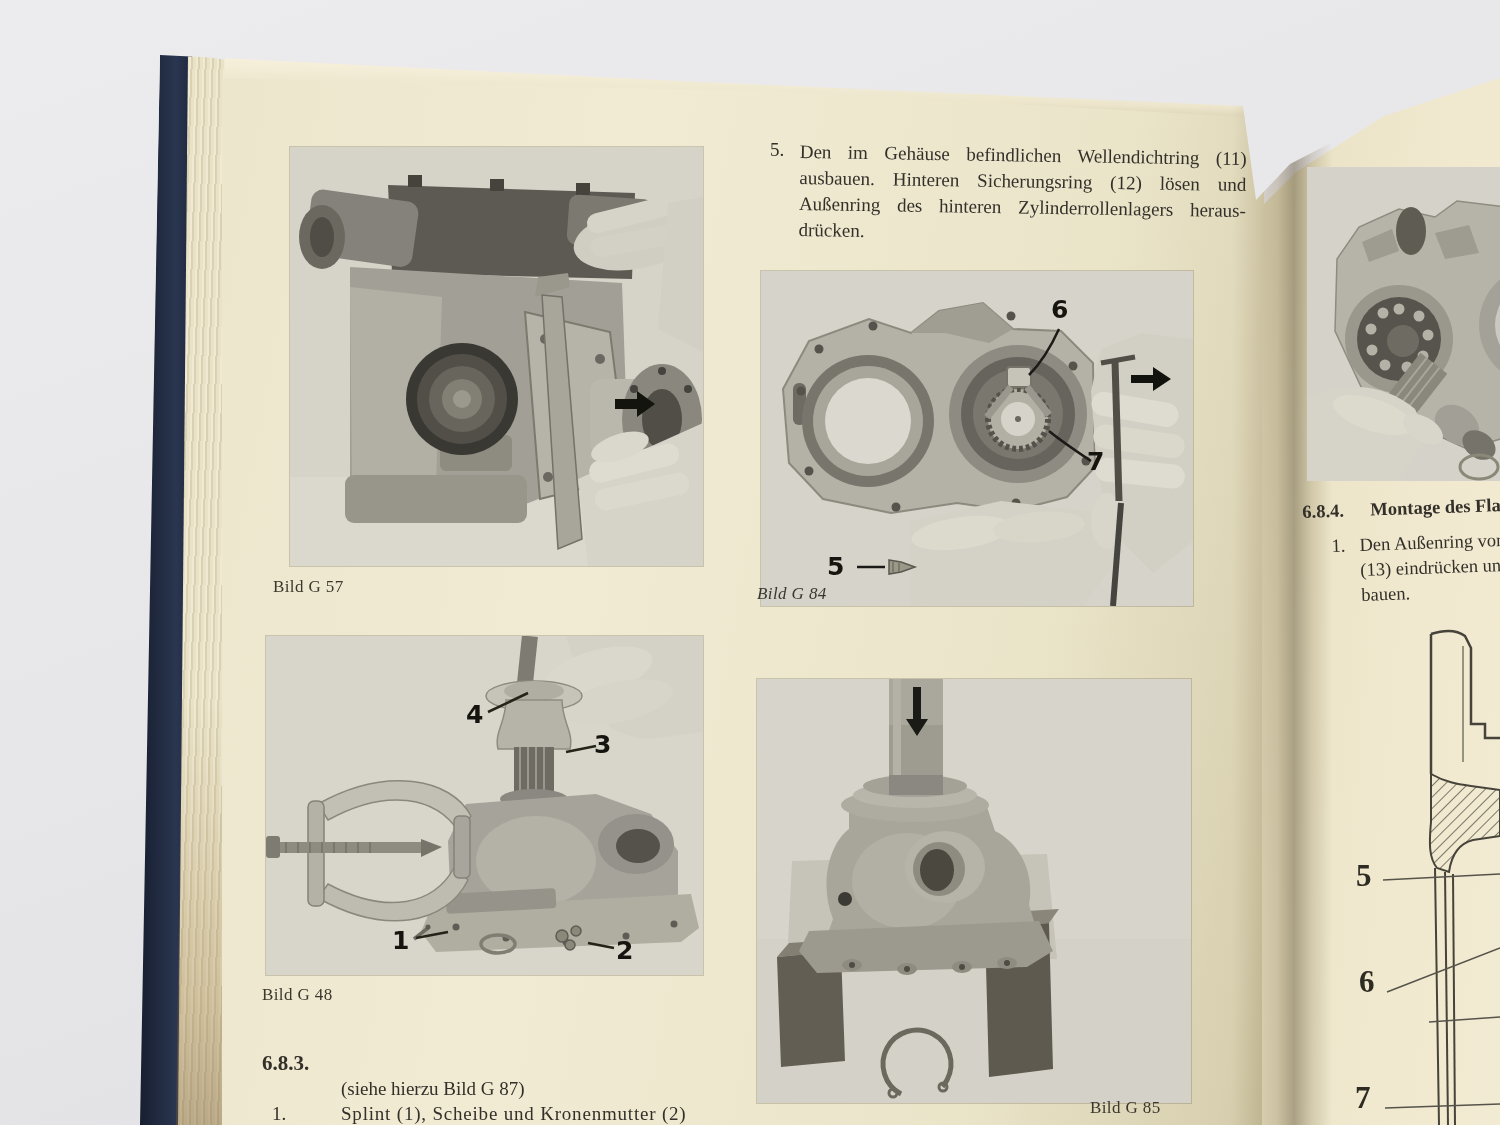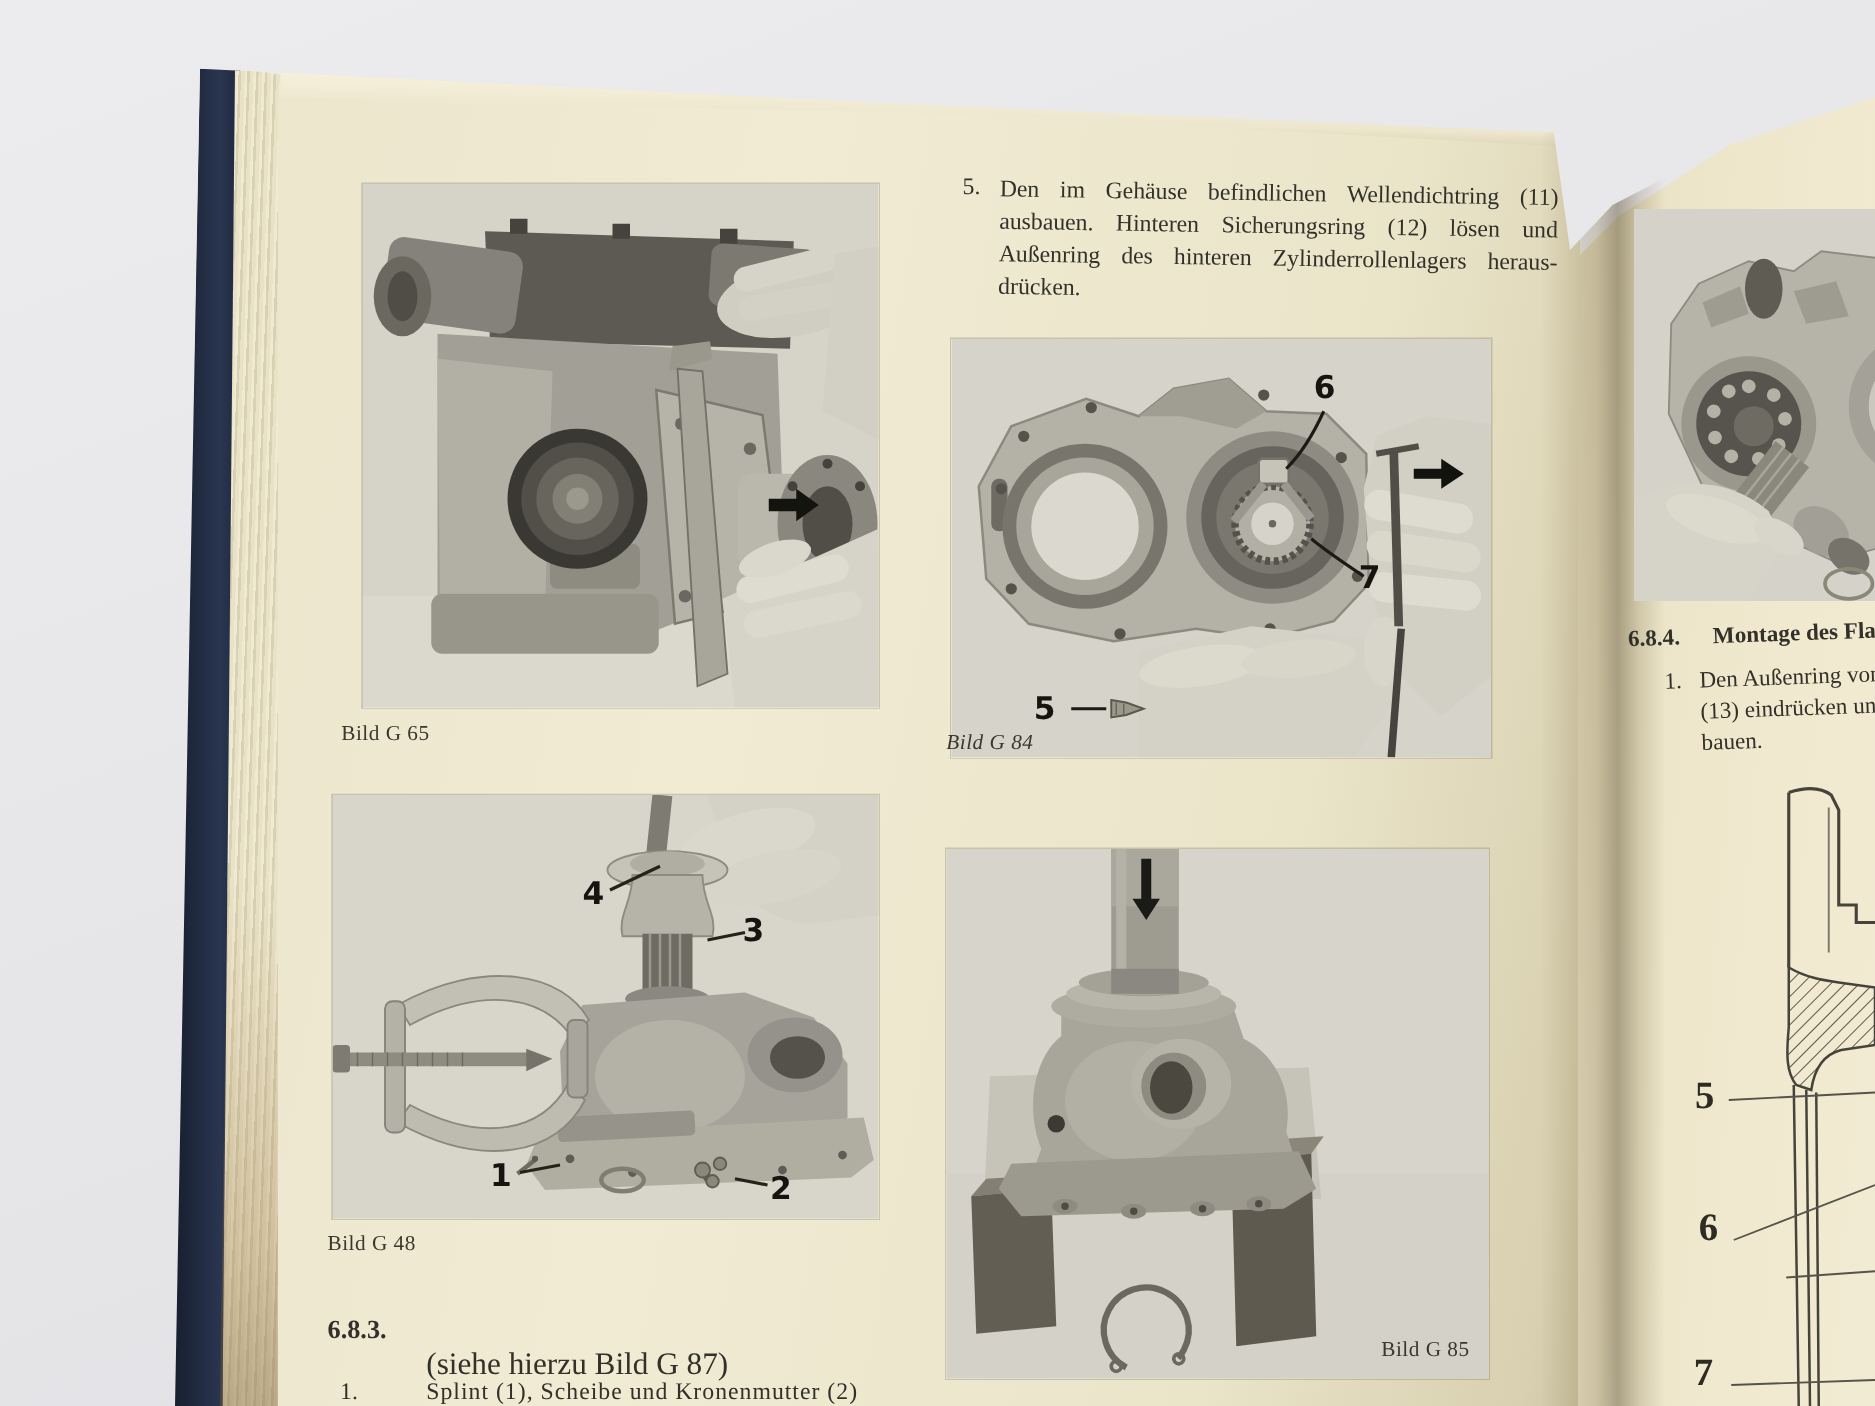--- a/index.html
+++ b/index.html
@@ -33,21 +33,21 @@
   
   .photo{position:absolute;overflow:hidden;box-shadow:0 0 0 1px rgba(90,85,60,.25);}
   .photo svg{display:block;}
   
   .txt{color:#33302a;}
   .step-num{font-size:19px;}
   .jline{width:447px;font-size:19px;line-height:26px;text-align:justify;text-align-last:justify;white-space:nowrap;}
   .jline.last{text-align-last:left;}
   .caption{font-size:17px;letter-spacing:.4px;color:#3a372d;}
   .h683{font-weight:bold;font-size:21px;}
-  .sub683{font-size:25px;}
+  .sub683{font-size:19px;}
   .item-text{font-size:19px;}
   .figlabel{font-family:"DejaVu Sans",sans-serif;font-weight:bold;font-size:25px;color:#16140f;line-height:1;}
   .drawlabel{font-family:"Liberation Serif",serif;font-weight:bold;font-size:31px;color:#2e2b23;line-height:1;}
   .rp{transform:rotate(-2deg);transform-origin:left top;}
   .rp-h{font-weight:bold;font-size:18.5px;}
   .rp-line{font-size:18.5px;line-height:25px;white-space:nowrap;}
 </style>
 </head>
 <body>
 
@@ -122,21 +122,21 @@
           <rect x="300" y="84" width="90" height="20" rx="10" fill="#d3d1c5" transform="rotate(-10 345 94)"></rect>
           <path d="M378,56 L413,50 L413,205 L368,182 Z" fill="#d2d0c4"></path>
           <path d="M288,332 L413,276 L413,419 L298,419 Z" fill="#d6d4c9"></path>
           <rect x="298" y="306" width="92" height="22" rx="11" fill="#dedcd0" transform="rotate(-14 340 316)"></rect>
           <rect x="304" y="334" width="96" height="22" rx="11" fill="#dbd9cd" transform="rotate(-12 350 344)"></rect>
           <ellipse cx="330" cy="300" rx="30" ry="13" fill="#dad8cc" transform="rotate(-18 330 300)"></ellipse>
         </g>
         <path d="M325,252 h22 v-8 l18,13 -18,13 v-8 h-22 z" fill="#14140f"></path>
       </svg>
     </div>
-    <div class="abs caption" style="left:273px;top:577px;">Bild G 65</div>
+    <div class="abs caption" style="left:273px;top:577px;">Bild G 57</div>
 
     <div class="photo" style="left:761px;top:271px;width:432px;height:335px;">
       <svg width="432" height="335" viewBox="0 0 432 335">
         <rect width="432" height="335" fill="#d6d4ca"></rect>
         <g>
           <path d="M22,118 L48,70 L108,48 L150,62 L178,40 L222,32 L252,58 L300,60 L332,92 L334,196 L306,226 L252,240 L196,232 L130,242 L62,228 L28,192 Z" fill="#b4b2a6" stroke="#8c8a7e" stroke-width="2"></path>
           <path d="M150,62 L178,40 L222,32 L252,58 L228,72 L184,62 Z" fill="#a09e92"></path>
           <rect x="32" y="112" width="13" height="42" rx="6" fill="#6e6c62"></rect>
           <circle cx="40" cy="120" r="4.5" fill="#55534b"></circle>
             <circle cx="58" cy="78" r="4.5" fill="#55534b"></circle>
@@ -298,21 +298,21 @@
           <rect x="132" y="96" width="54" height="20" fill="#8a8880"></rect>
         </g>
         <path d="M156,8 h8 v32 h7 l-11,17 -11,-17 h7 z" fill="#1a1a16"></path>
         <g>
           <circle cx="160" cy="385" r="34" fill="none" stroke="#6b695d" stroke-width="5" stroke-dasharray="168 46" transform="rotate(118 160 385)"></circle>
           <circle cx="136" cy="414" r="4" fill="none" stroke="#6b695d" stroke-width="3"></circle>
           <circle cx="186" cy="408" r="4" fill="none" stroke="#6b695d" stroke-width="3"></circle>
         </g>
       </svg>
     </div>
-    <div class="abs caption" style="left:1090px;top:1070px;margin-left:15px;">Bild G 85</div>
+    <div class="abs caption" style="left:1090px;top:1098px;">Bild G 85</div>
 
     <div class="abs txt h683" style="left:262px;top:1051px;">6.8.3.</div>
     <div class="abs txt sub683" style="left:341px;top:1078px;">(siehe hierzu Bild G 87)</div>
     <div class="abs txt item-text" style="left:272px;top:1103px;">1.</div>
     <div class="abs txt item-text" style="left:305px;top:1103px;letter-spacing:.8px;margin-left:36px;">Splint (1), Scheibe und Kronenmutter (2)</div>
 
     <div class="photo" style="left:1307px;top:167px;width:193px;height:314px;box-shadow:none;">
       <svg width="200" height="314" viewBox="0 0 200 314">
         <rect width="200" height="314" fill="#d5d3c9"></rect>
         <g>

